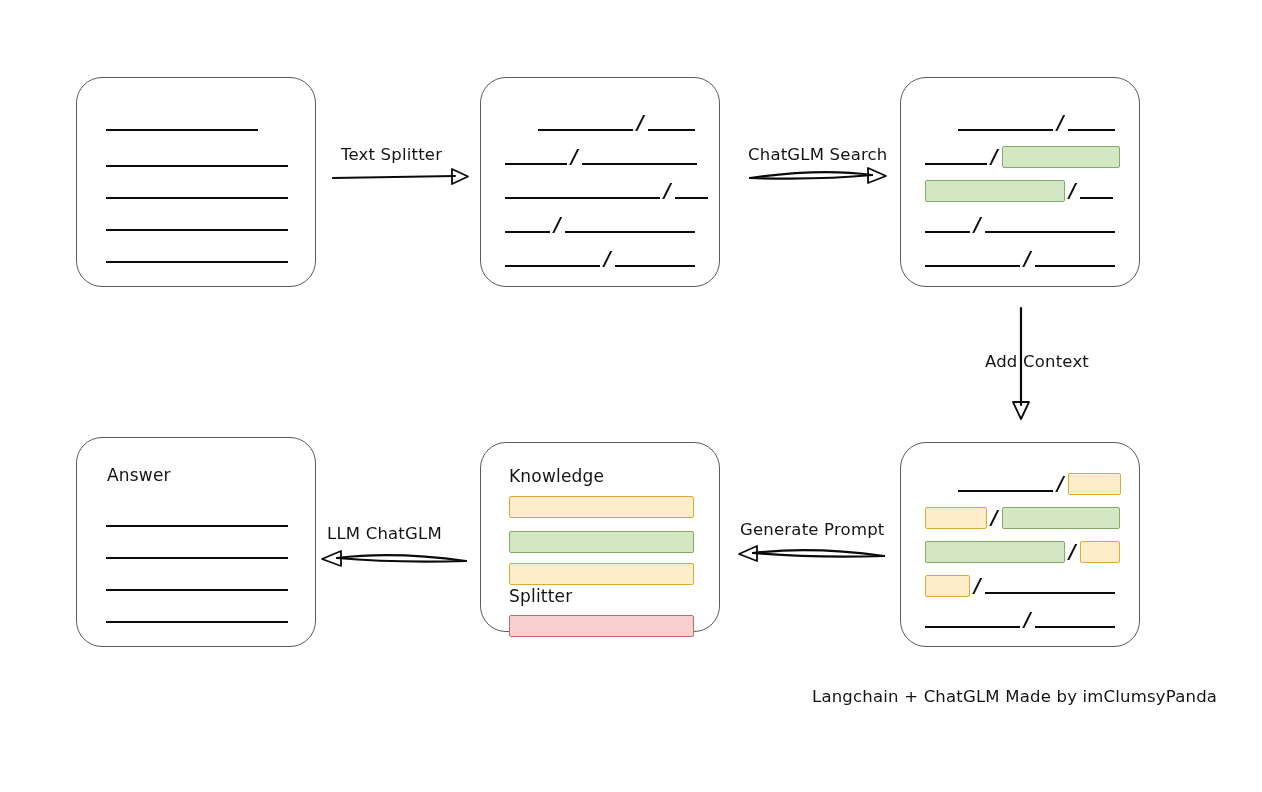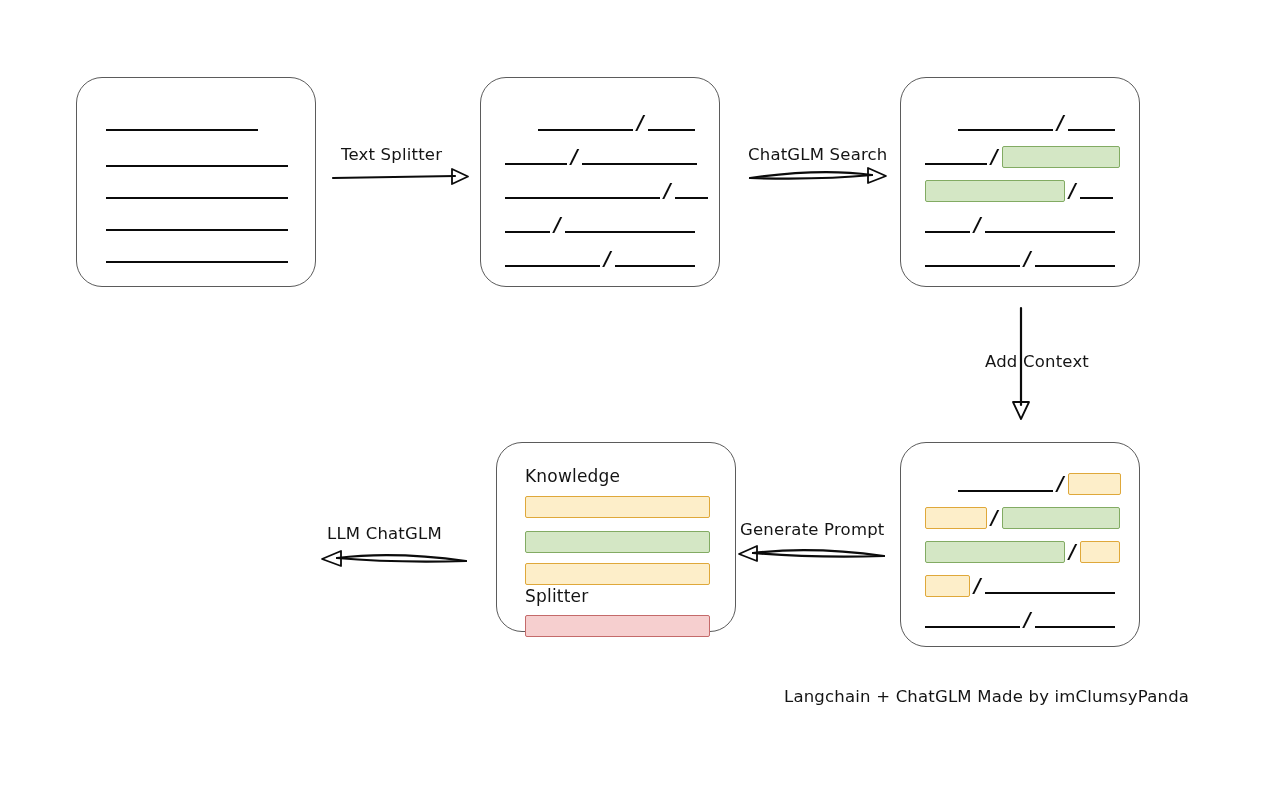--- a/index.html
+++ b/index.html
@@ -110,20 +110,21 @@
   }
 
   
   .caption {
     position: absolute;
     font-family: "DejaVu Sans", sans-serif;
     font-size: 16.5px;
     color: #141414;
     letter-spacing: .2px;
     white-space: nowrap;
+    margin-left: 28px;
   }
 
   .arrow-layer {
     position: absolute;
     left: 0; top: 0;
     width: 1262px;
     height: 792px;
     pointer-events: none;
   }
 </style>
@@ -275,28 +276,45 @@
         <span class="seg line" style="width:130px;"></span>
       </div>
       <div class="row" style="top:164px; padding-left:24px;">
         <span class="seg line" style="width:95px;"></span>
         <span class="seg slash">/</span>
         <span class="seg line" style="width:80px;"></span>
       </div>
     </div>
   </div>
 
-  <div class="doc-box" style="left:480px; top:442px; width:240px; height:190px;margin-left:16px;">
+  <div class="doc-box" style="left:480px; top:442px; width:240px; height:190px;">
     <div class="box-title" style="left:28px; top:23px;">Knowledge</div>
 
     <div class="bar" style="left:28px; top:53px; width:185px; background:#fdeec9; border-color:#dfa83a;"></div>
     <div class="bar" style="left:28px; top:88px; width:185px; background:#d4e7c5; border-color:#82ab63;"></div>
     <div class="bar" style="left:28px; top:120px; width:185px; background:#fdeec9; border-color:#dfa83a;"></div>
 
     <div class="box-title" style="left:28px; top:143px;">Splitter</div>
 
     <div class="bar" style="left:28px; top:172px; width:185px; background:#f6cfcf; border-color:#c46a6a;"></div>
   </div>
 
+  <div class="doc-box" style="left:76px; top:437px; width:240px; height:210px;">
+    <div class="box-title" style="left:30px; top:27px;">Answer</div>
+    <div class="rows">
+      <div class="row" style="top:68px;  padding-left:29px;">
+        <span class="seg line" style="width:182px;"></span>
+      </div>
+      <div class="row" style="top:100px; padding-left:29px;">
+        <span class="seg line" style="width:182px;"></span>
+      </div>
+      <div class="row" style="top:132px; padding-left:29px;">
+        <span class="seg line" style="width:182px;"></span>
+      </div>
+      <div class="row" style="top:164px; padding-left:29px;">
+        <span class="seg line" style="width:182px;"></span>
+      </div>
+    </div>
+  </div>
 
   <div class="caption" style="left:784px; top:687px;">Langchain + ChatGLM Made by imClumsyPanda</div>
 
 </div>
 
 </body></html>

